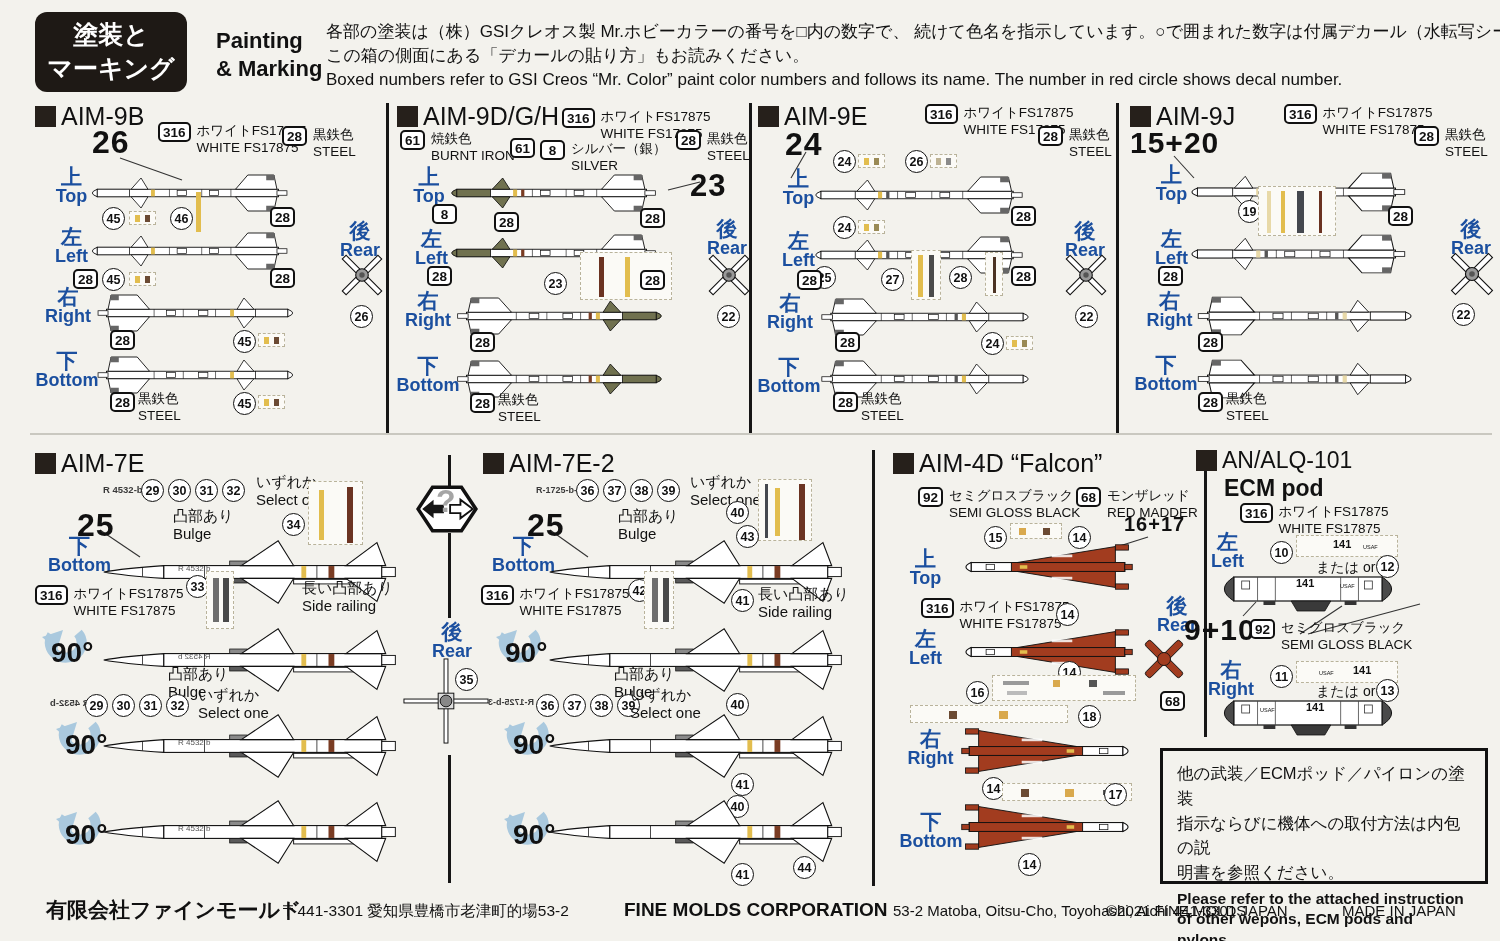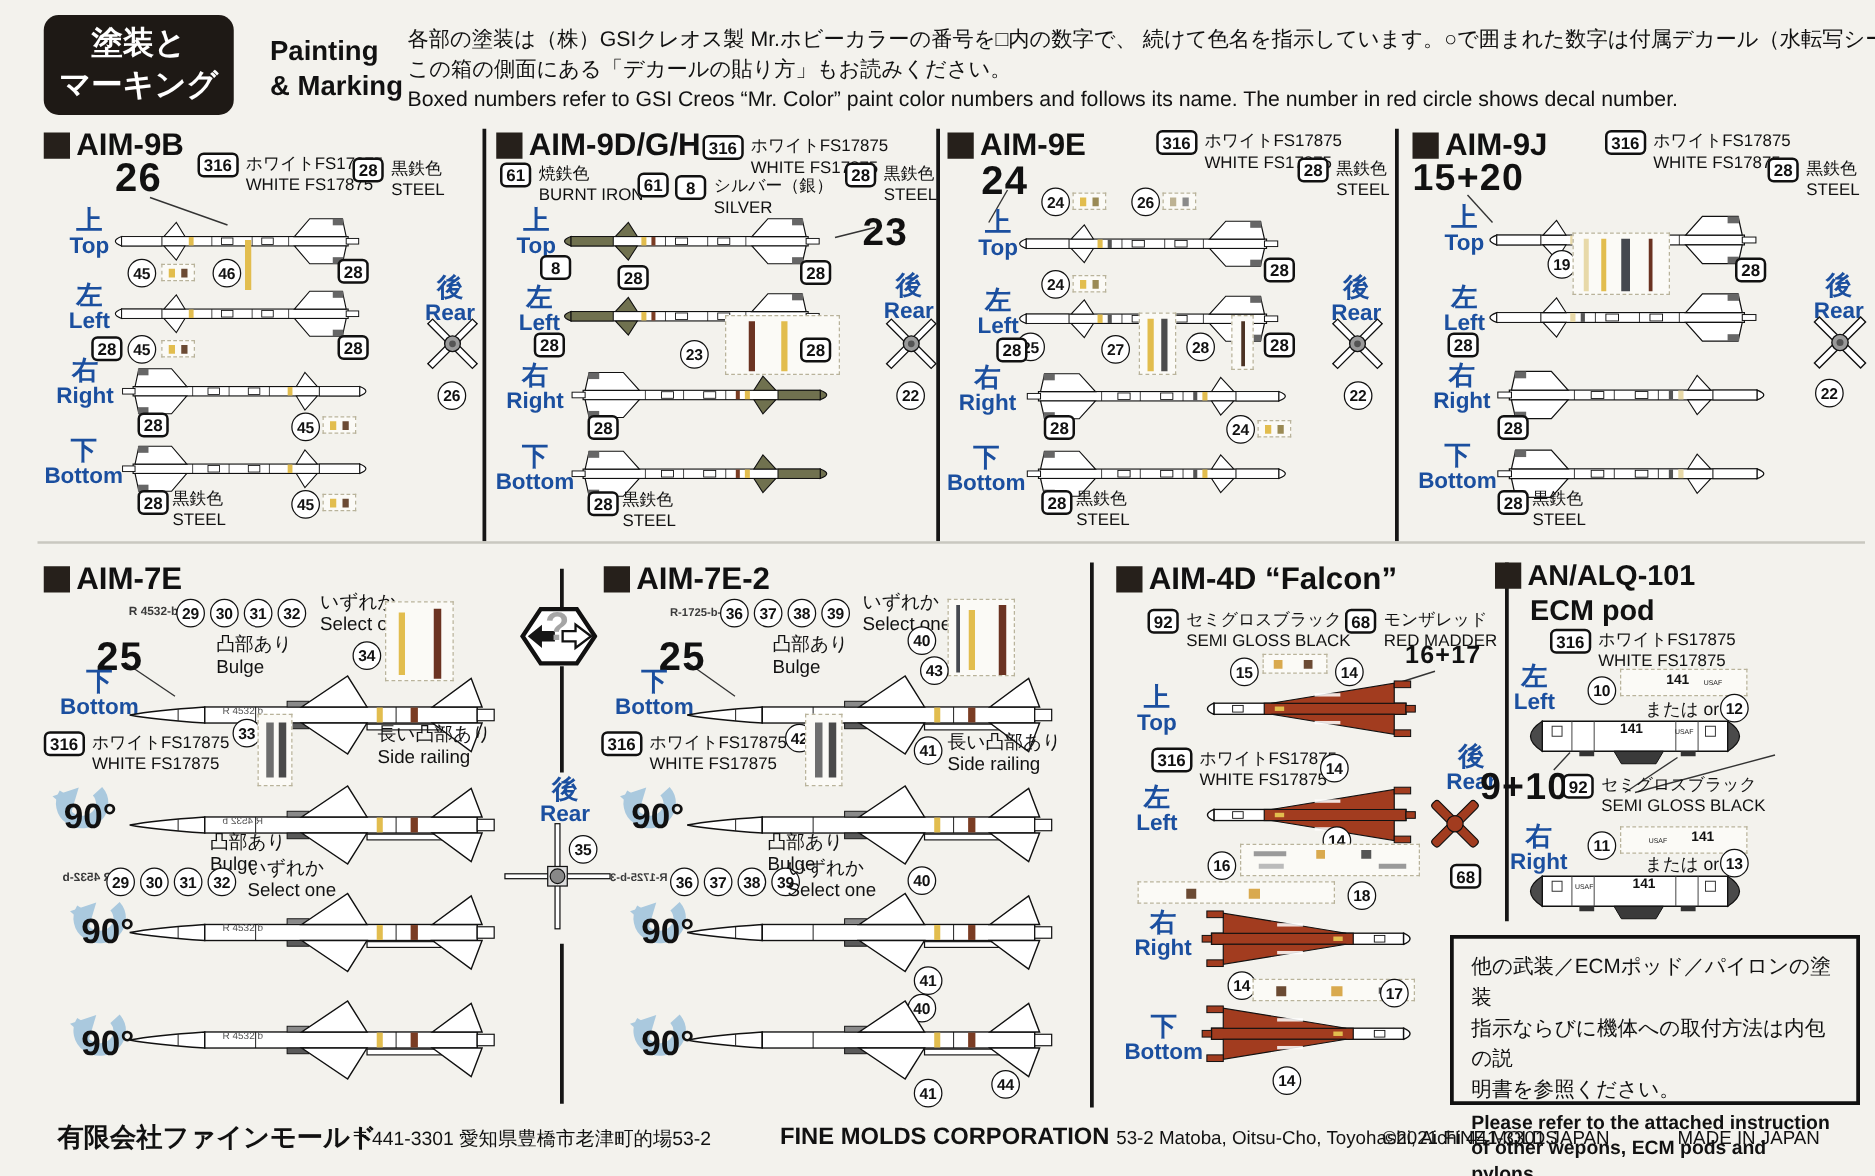--- a/index.html
+++ b/index.html
@@ -2,21 +2,21 @@
 <html><head>
 <meta charset="utf-8">
 <style>
   *{margin:0;padding:0;box-sizing:border-box}
   html,body{background:#f3f2ed}
   #page{position:relative;width:1500px;height:941px;background:#f3f2ed;overflow:hidden;
         font-family:"Liberation Sans","DejaVu Sans",sans-serif;color:#111}
   .abs{position:absolute}
   .t{position:absolute;white-space:nowrap}
   .sec{position:absolute}
-  .stitle{position:absolute;display:flex;align-items:center;gap:5px;font-size:25px;font-weight:bold;white-space:nowrap}
+  .stitle{position:absolute;display:flex;align-items:center;gap:5px;font-size:25px;font-weight:normal;white-space:nowrap}
   .stitle.sm{font-size:23px}
   .sq{width:21px;height:21px;background:#26201b;display:inline-block;flex:0 0 auto}
   .big{position:absolute;font-weight:bold;font-size:32px;letter-spacing:1px}
   .box{position:absolute;display:inline-flex;align-items:center;justify-content:center;min-width:25px;height:20px;
        padding:0 3px;border:2px solid #111;border-radius:5px;background:#fff;font-size:13.5px;font-weight:bold}
   .circ{position:absolute;width:23px;height:23px;border:1.7px solid #111;border-radius:50%;background:#fff;
         font-size:12.5px;font-weight:bold;display:flex;align-items:center;justify-content:center}
   .vl{position:absolute;color:#1b4f9f;font-weight:bold;text-align:center;line-height:1.02}
   .vl .jp{font-size:21px}
   .vl .en{font-size:18px}

